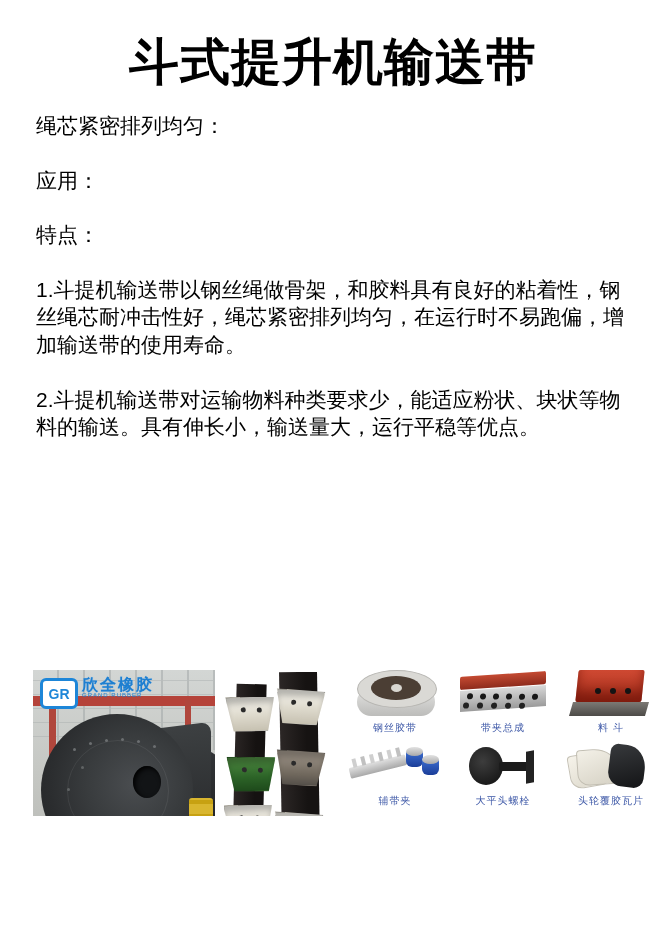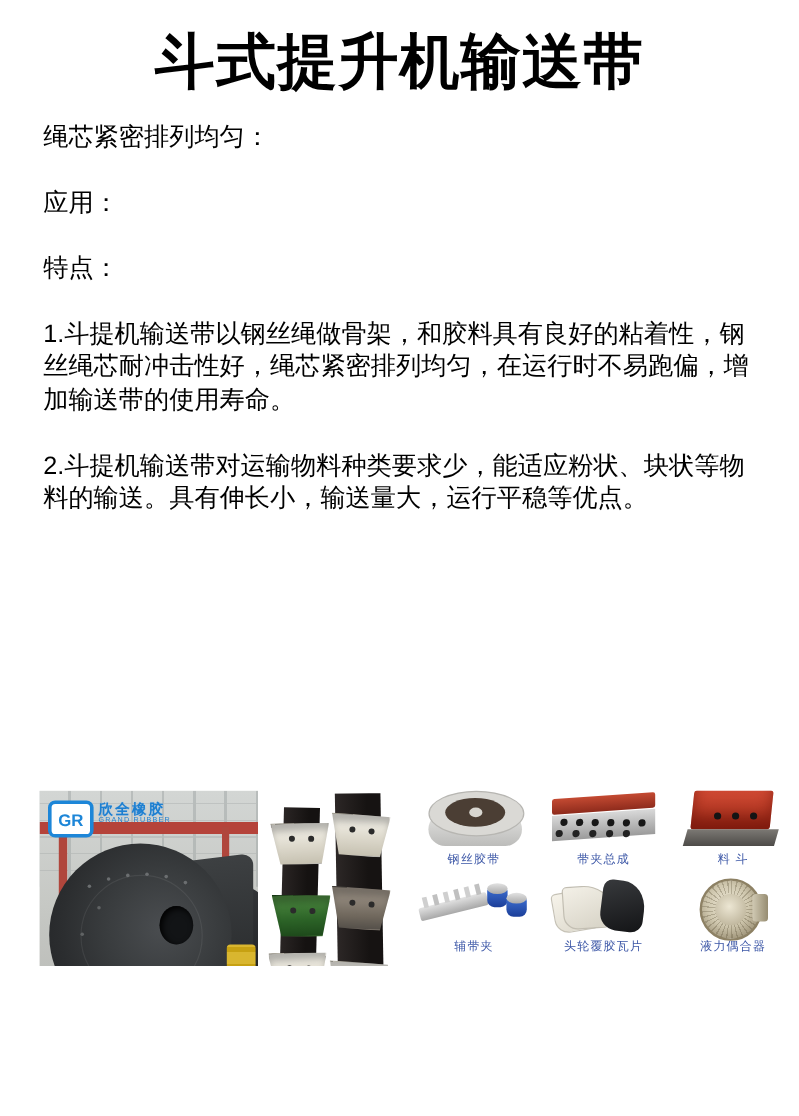--- a/index.html
+++ b/index.html
@@ -1,17 +1,17 @@
 <!DOCTYPE html>
 <html><head>
 <meta charset="utf-8">
 <style>
   html,body{margin:0;padding:0;background:#ffffff;}
   .page{
-    position:relative;width:666px;height:800px;margin:5px auto;background:#fff;
+    position:relative;width:666px;height:800px;margin:16px auto;background:#fff;
     overflow:hidden;font-family:"Liberation Sans","DejaVu Sans",sans-serif;color:#000;
   }
   
   .page-title{
     margin:14px 0 0 0;text-align:center;font-size:50px;line-height:64px;
     font-weight:700;letter-spacing:1px;color:#000;
   }
   .body-text{margin:18px 36px 0 36px;font-size:21px;line-height:27.6px;}
   .body-text p{margin:0 0 27px 0;}
   
@@ -44,21 +44,21 @@
   .fp-roller1{position:absolute;left:0;bottom:26px;width:182px;height:26px;border-radius:13px;
     background:linear-gradient(180deg,#6e6e6a,#3d3d3a 55%,#2c2c2a);}
   .fp-roller2{position:absolute;left:12px;bottom:2px;width:158px;height:24px;border-radius:12px;
     background:linear-gradient(180deg,#65655f,#353532 60%,#262624);}
   .fp-ymach{position:absolute;right:2px;bottom:28px;width:24px;height:58px;border-radius:3px;
     background:repeating-linear-gradient(0deg,#d9b62f 0 10px,#c7a112 10px 14px);}
   .fp-gbar{position:absolute;left:0;bottom:0;width:38px;height:16px;background:#5d7a52;}
   .fp-logo{position:absolute;left:7px;top:8px;display:flex;gap:4px;align-items:flex-start;z-index:5;}
   .fp-logo-mark{width:32px;height:25px;background:#fff;border:3px solid #1d86d8;border-radius:6px;
     color:#1d86d8;font-weight:bold;font-size:14px;display:flex;align-items:center;justify-content:center;}
-  .fp-logo-cn{color:#1e7fd0;font-size:12px;font-weight:bold;letter-spacing:2px;line-height:14px;text-shadow:0 0 1px #7fb7e8;}
+  .fp-logo-cn{color:#1e7fd0;font-size:16px;font-weight:bold;letter-spacing:2px;line-height:14px;text-shadow:0 0 1px #7fb7e8;}
   .fp-logo-en{color:#1e7fd0;font-size:6px;letter-spacing:1px;line-height:7px;}
   
   .bucket-photo{position:absolute;left:224px;top:656px;width:108px;height:234px;background:#fff;overflow:hidden;}
   .bp-strip-l{position:absolute;left:10px;top:12px;width:30px;height:204px;transform:rotate(1.5deg);
     background:linear-gradient(90deg,#2a2524,#151211 70%);}
   .bp-strip-r{position:absolute;left:57px;top:0;width:38px;height:228px;transform:rotate(-1deg);
     background:linear-gradient(90deg,#2c2726,#161312 70%);}
   .bucket{position:absolute;width:47px;height:34px;border:1px solid rgba(0,0,0,.25);
     clip-path:polygon(0 0,100% 6%,84% 100%,14% 96%);box-shadow:inset 0 6px 6px rgba(0,0,0,.28);}
   .bk-white{background:linear-gradient(180deg,#f8f6ef 0%,#ddd9cc 55%,#c6c1b1 100%);}
@@ -247,20 +247,28 @@
       <div class="art">
         <div class="a-strip">
             <i></i>
           </div>
           <div class="a-cyl1"></div>
           <div class="a-cyl2"></div>
       </div>
       <figcaption class="gallery-label">辅带夹</figcaption>
     </figure>
 
+    <figure class="tile">
+      <div class="art">
+        <div class="a-fh-disc"></div>
+          <div class="a-fh-shaft"></div>
+          <div class="a-fh-bracket"></div>
+      </div>
+      <figcaption class="gallery-label">大平头螺栓</figcaption>
+    </figure>
 
 
     <figure class="tile">
       <div class="art">
         <div class="a-tile-w2"></div>
           <div class="a-tile-w"></div>
           <div class="a-tile-b"></div>
       </div>
       <figcaption class="gallery-label">头轮覆胶瓦片</figcaption>
     </figure>

